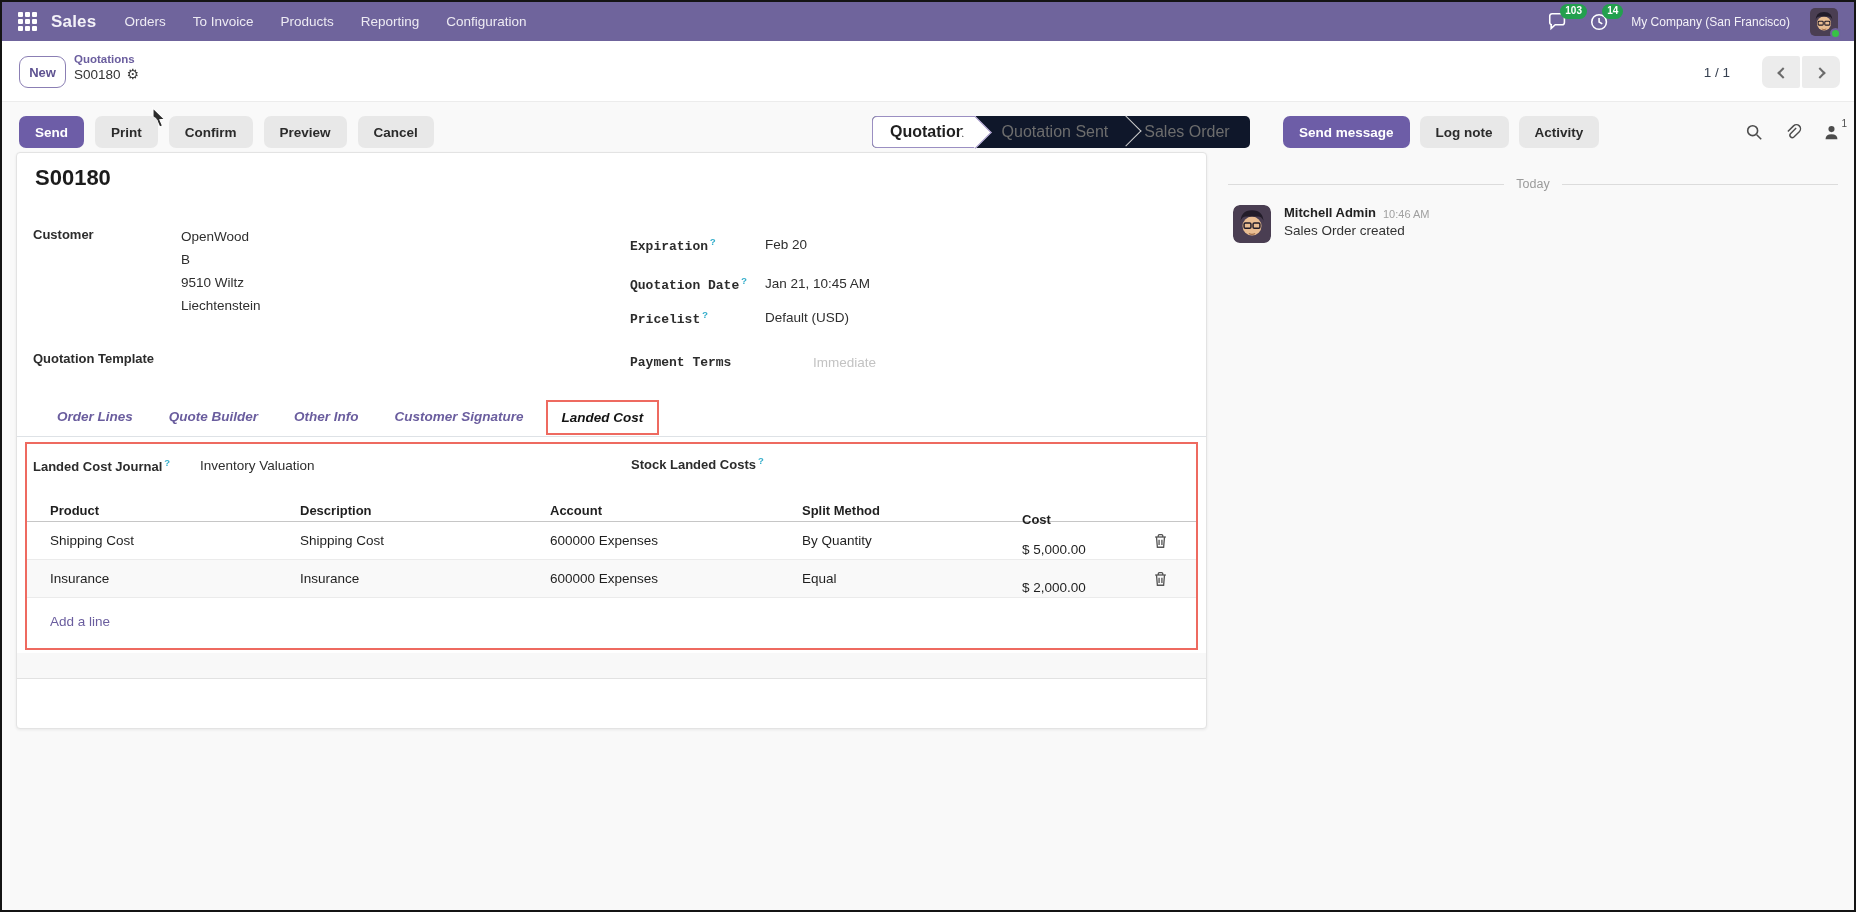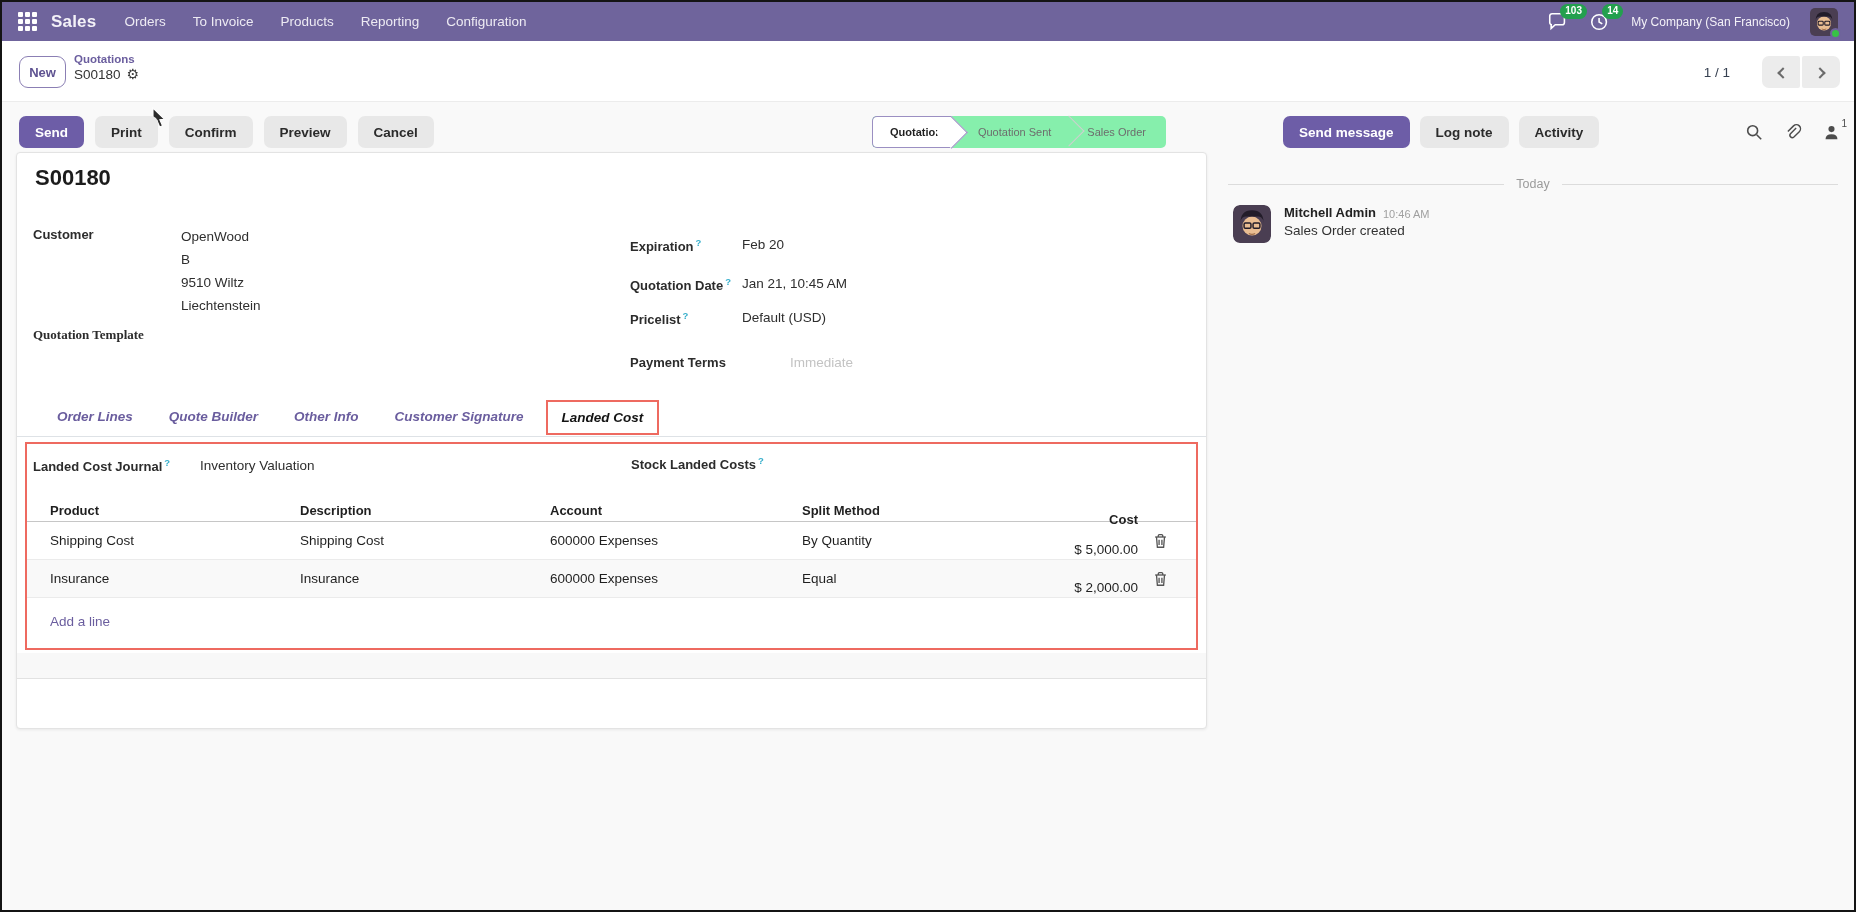--- a/index.html
+++ b/index.html
@@ -54,21 +54,21 @@
   .chev.right { transform:rotate(45deg); margin-right:3px; }
   .cursor-arrow { position:absolute; left:148px; top:66px; pointer-events:none; }
 
   
   .doc-buttons { position:absolute; left:17px; top:114px; display:flex; gap:11px; }
   .btn { height:32px; border:none; border-radius:7px; font-size:13.5px; font-weight:600; cursor:pointer; padding:0 16px; font-family:inherit; }
   .btn.primary { background:#6d5da7; color:#fff; }
   .btn.secondary { background:#e8e8e8; color:#2b2b2b; }
 
   
-  .statusbar { position:absolute; left:870px; top:114px; height:32px; display:flex; align-items:stretch; background:#86efac; border-radius:5px; font-size:11px; }
+  .statusbar { position:absolute; left:870px; top:114px; height:32px; display:flex; align-items:stretch; background:#0f172a; border-radius:5px; font-size:16px; }
   .step { display:flex; align-items:center; padding:0 20px; color:#6d6d6d; cursor:pointer; white-space:nowrap; }
   .step.active { position:relative; background:#fff; border:1px solid #9b8fc2; border-right:none; border-radius:5px 0 0 5px; color:#1f1f1f; font-weight:700; padding:0 10px 0 17px; z-index:2; }
   .step.active::after {
     content:""; position:absolute; top:4px; right:-11px; width:22px; height:22px;
     background:#fff; border-top:1px solid #9b8fc2; border-right:1px solid #9b8fc2;
     transform:rotate(45deg); z-index:1;
   }
   .step-sep { width:22px; height:22px; margin:4px -13px 0; border-top:1px solid #cfcfcf; border-right:1px solid #cfcfcf; transform:rotate(45deg); z-index:0; }
   .step:nth-child(2) { padding-left:26px; }
 
@@ -84,41 +84,41 @@
     background:#fff; border:1px solid #e3e3e3; border-radius:4px;
     box-shadow:0 1px 3px rgba(0,0,0,.07);
   }
   .sheet-title { position:absolute; left:18px; top:12px; font-size:22px; font-weight:700; color:#1c1c1c; }
   .flabel { font-size:13px; font-weight:700; color:#2c2c2c; }
   .fvalue { font-size:13.5px; color:#2e2e2e; }
   .placeholder { color:#c3c3c3; }
   .help { color:#35aecb; font-size:9.5px; font-weight:700; vertical-align:super; margin-left:2px; }
   .lbl-customer { position:absolute; left:16px; top:74px; }
   .val-customer { position:absolute; left:164px; top:72px; line-height:23px; }
-  .lbl-template { position:absolute; left:16px; top:174px;font-family:Liberation Serif, serif; }
+  .lbl-template { position:absolute; left:16px; top:198px; }
   .rrow { position:absolute; left:613px; display:flex; }
-  .rrow .flabel { width:112px; }
+  .rrow .flabel { width:135px;font-family:Liberation Mono, monospace; }
   .r0 { top:84px; } .r1 { top:123px; } .r2 { top:157px; } .r3 { top:202px;gap:48px; }
 
   
   .tabs { position:absolute; left:0; right:0; top:243px; height:41px; display:flex; align-items:center; gap:8px; padding-left:26px; border-bottom:1px solid #dee2e6;font-style:italic; }
   .tab { font-size:13.5px; color:#6a5d9e; font-weight:600; padding:8px 14px; cursor:pointer; white-space:nowrap; }
   .tab.active { color:#141414; font-weight:700; border:2px solid #ee6a60; background:#fff; position:relative; top:1px; }
 
   
   .lc-box { position:absolute; left:8px; top:289px; width:1173px; height:208px; border:2px solid #ee6a60; background:#fff; }
   .lc-journal { position:absolute; left:6px; top:13px; }
   .lc-journal-val { position:absolute; left:173px; top:14px; cursor:pointer; }
   .lc-stock { position:absolute; left:604px; top:11px; }
   .lc-table { position:absolute; left:0; right:0; top:50px; font-size:13.5px; color:#1f1f1f; }
   .trow { display:grid; grid-template-columns:250px 250px 252px 220px 116px 45px; padding-left:23px; align-items:center; }
   .trow.thead { height:28px; font-weight:700; border-bottom:1px solid #c6c6c6; font-size:13px; }
   .trow.tdata { height:38px; border-bottom:1px solid #ebebeb; cursor:pointer; }
   .trow.alt { background:#f9f9f9; }
-  .cell.cost { text-align:right;margin-top:18px; }
+  .cell.cost { text-align:left;margin-top:18px; }
   .cell.del { display:flex; justify-content:center; }
   .trash { cursor:pointer; display:flex; }
   .add-line-row { position:absolute; left:23px; top:168px; }
   .add-line { font-size:13.5px; color:#6a5d9e; cursor:pointer; }
   .sheet-strip { position:absolute; left:0; right:0; top:500px; height:26px; background:#f8f8f8; border-bottom:1px solid #e2e2e2; }
 
   
   .today-divider { position:absolute; left:1226px; right:16px; top:175px; display:flex; align-items:center; gap:12px; color:#9b9b9b; font-size:12.5px; }
   .today-divider .line { flex:1; border-top:1px solid #dcdcdc; }
   .message { position:absolute; left:1231px; top:203px; display:flex; gap:13px; }

